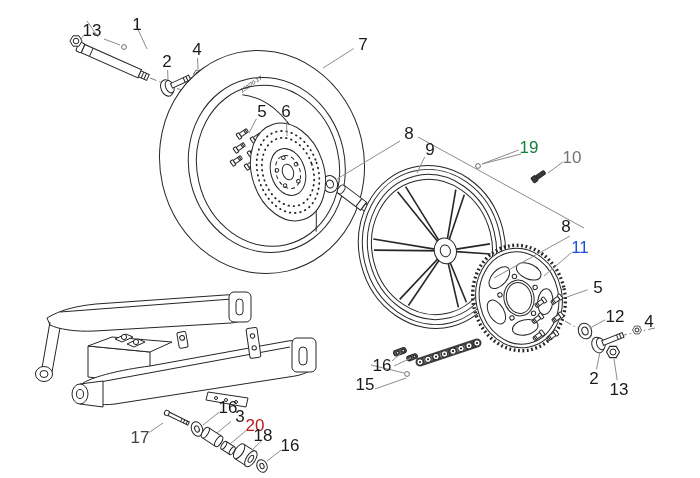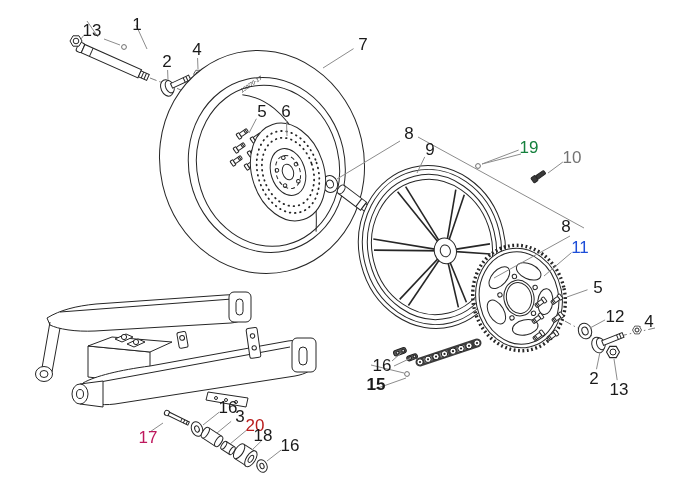--- a/index.html
+++ b/index.html
@@ -372,22 +372,22 @@
       <div class="callout" style="left: 529px; top: 147px; color: #15803d;">19</div>
       <div class="callout" style="left: 572px; top: 157px; color: #737373; text-align: center;">10</div>
       <div class="callout" style="left: 566px; top: 226px; color: rgb(26, 26, 26);">8</div>
       <div class="callout" style="left: 580px; top: 247px; color: #1d4ed8;">11</div>
       <div class="callout" style="left: 598px; top: 287px; color: rgb(26, 26, 26);">5</div>
       <div class="callout" style="left: 615px; top: 316px; color: rgb(26, 26, 26);">12</div>
       <div class="callout" style="left: 649px; top: 321px; color: rgb(26, 26, 26);">4</div>
       <div class="callout" style="left: 594px; top: 378px; color: rgb(26, 26, 26);">2</div>
       <div class="callout" style="left: 619px; top: 389px; color: rgb(26, 26, 26);">13</div>
       <div class="callout" style="left: 382px; top: 365px; color: rgb(26, 26, 26);">16</div>
-      <div class="callout" style="left: 376px; top: 384px; color: rgb(26, 26, 26); font-weight: bold;">15</div>
+      <div class="callout" style="left: 365px; top: 384px; color: rgb(26, 26, 26);">15</div>
       <div class="callout" style="left: 228px; top: 407px; color: rgb(26, 26, 26);">16</div>
       <div class="callout" style="left: 240px; top: 416px; color: rgb(26, 26, 26);">3</div>
       <div class="callout" style="left: 255px; top: 425px; color: #b91c1c;">20</div>
       <div class="callout" style="left: 263px; top: 435px; color: rgb(26, 26, 26);">18</div>
       <div class="callout" style="left: 290px; top: 445px; color: rgb(26, 26, 26);">16</div>
-      <div class="callout" style="left: 148px; top: 437px; color: #be185d;">17</div>
+      <div class="callout" style="left: 140px; top: 437px; color: #404040;">17</div>
     </div>
 
 </div>
 
 </body></html>

